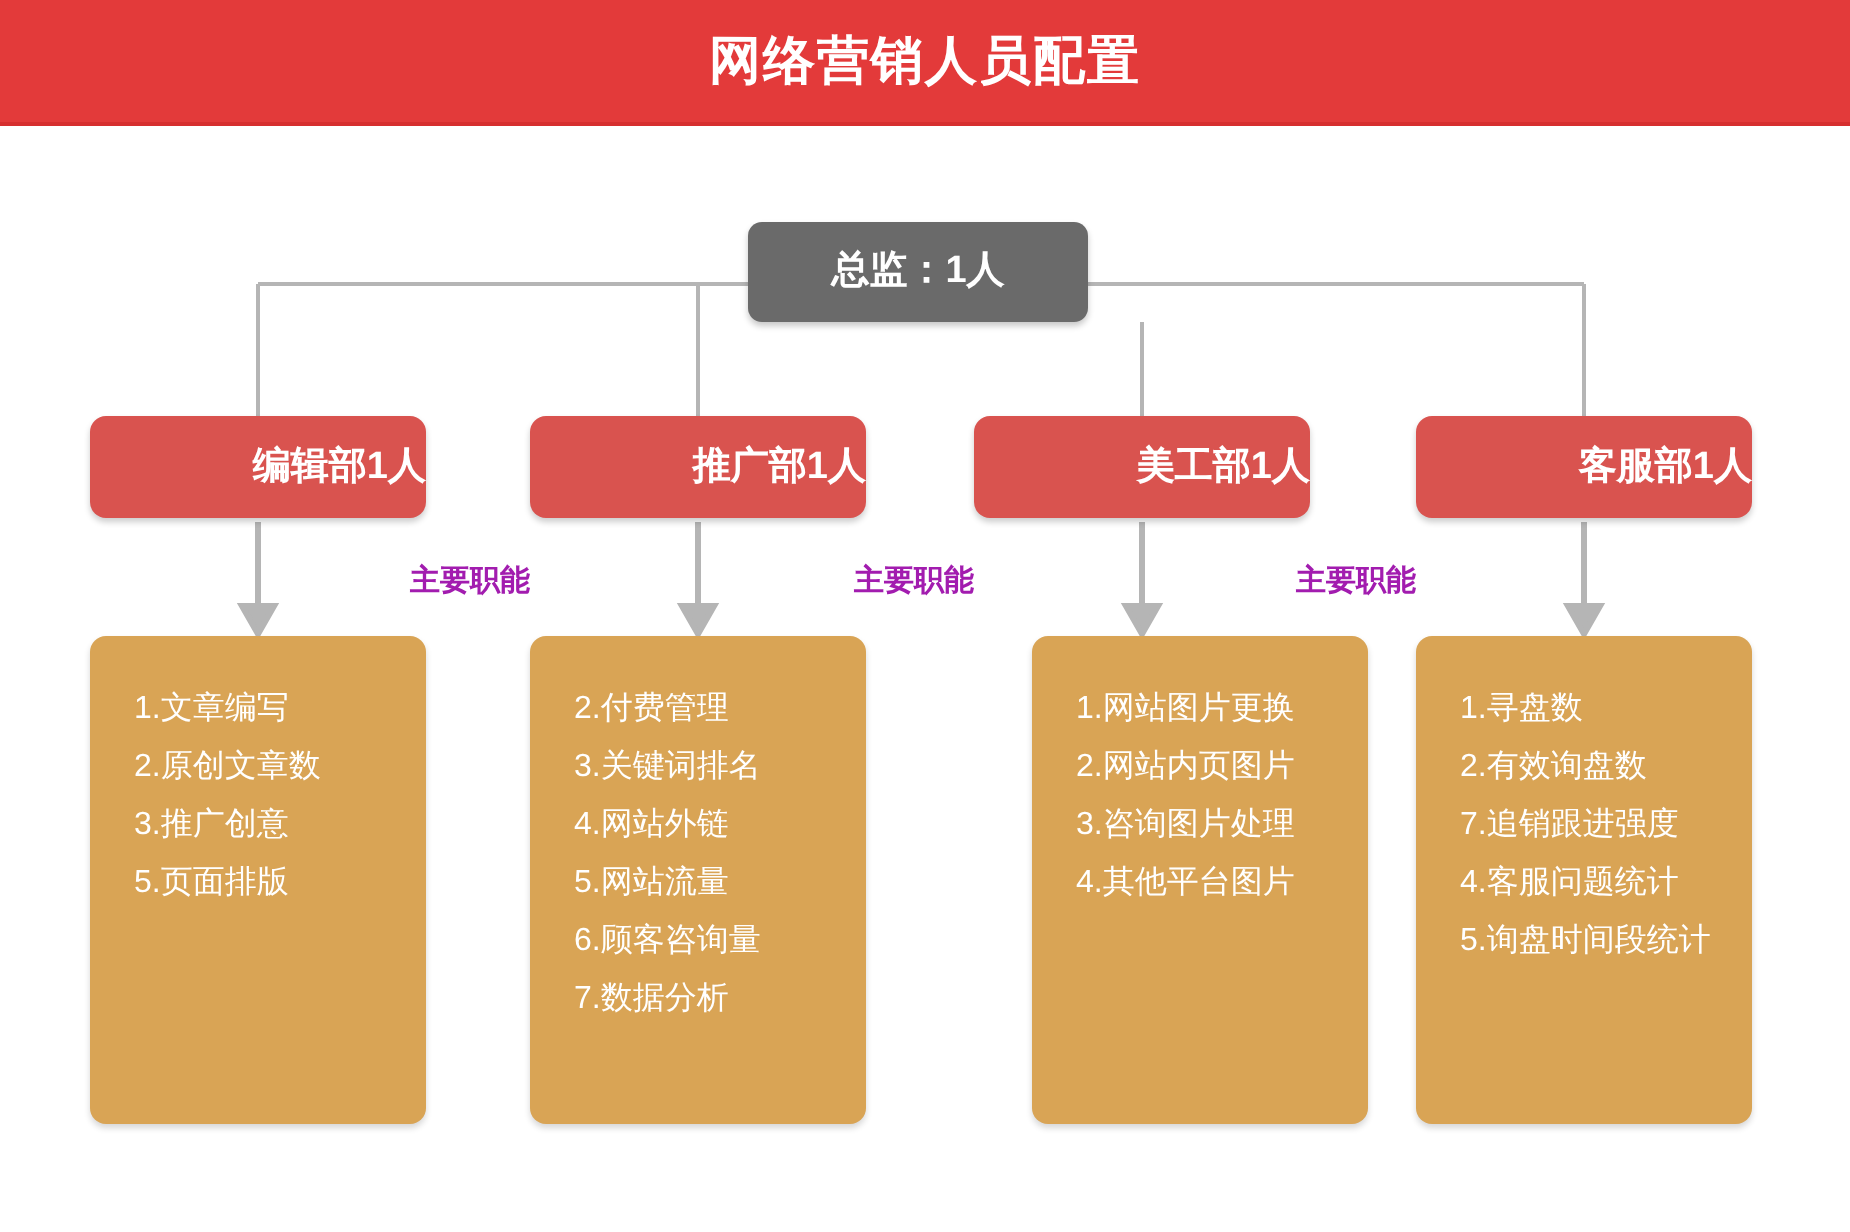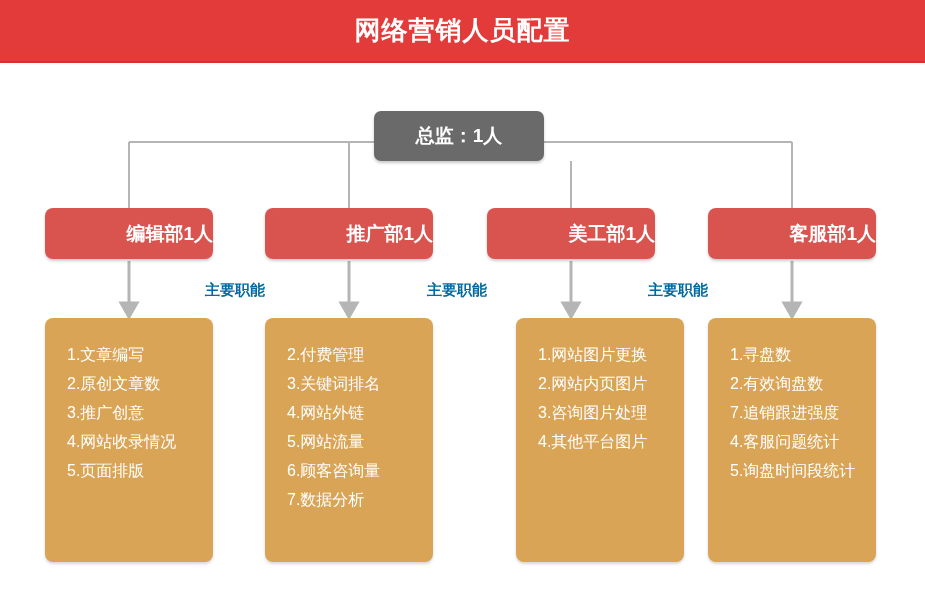--- a/index.html
+++ b/index.html
@@ -103,21 +103,21 @@
   #dept-1 { left: 265px; }
   #dept-2 { left: 487px; }
   #dept-3 { left: 708px; }
 
   
   .function-caption {
     position: absolute;
     top: 281px;
     width: 140px;
     text-align: center;
-    color: #0369a1;
+    color: #a21caf;
     font-size: 15px;
     font-weight: bold;
   }
   #caption-0 { left: 165px; }
   #caption-1 { left: 387px; }
   #caption-2 { left: 608px; }
 
   
   .duty-node {
     position: absolute;
@@ -191,21 +191,20 @@
 </div>
 
 <div class="function-caption" id="caption-0">主要职能</div>
 <div class="function-caption" id="caption-1">主要职能</div>
 <div class="function-caption" id="caption-2">主要职能</div>
 
 <div class="duty-node" id="duty-0">
     <div class="duty-item">1.文章编写</div>
     <div class="duty-item">2.原创文章数</div>
     <div class="duty-item">3.推广创意</div>
-    <div class="duty-item">4.网站收录情况</div>
     <div class="duty-item">5.页面排版</div>
   </div>
 <div class="duty-node" id="duty-1">
     <div class="duty-item">2.付费管理</div>
     <div class="duty-item">3.关键词排名</div>
     <div class="duty-item">4.网站外链</div>
     <div class="duty-item">5.网站流量</div>
     <div class="duty-item">6.顾客咨询量</div>
     <div class="duty-item">7.数据分析</div>
   </div>

